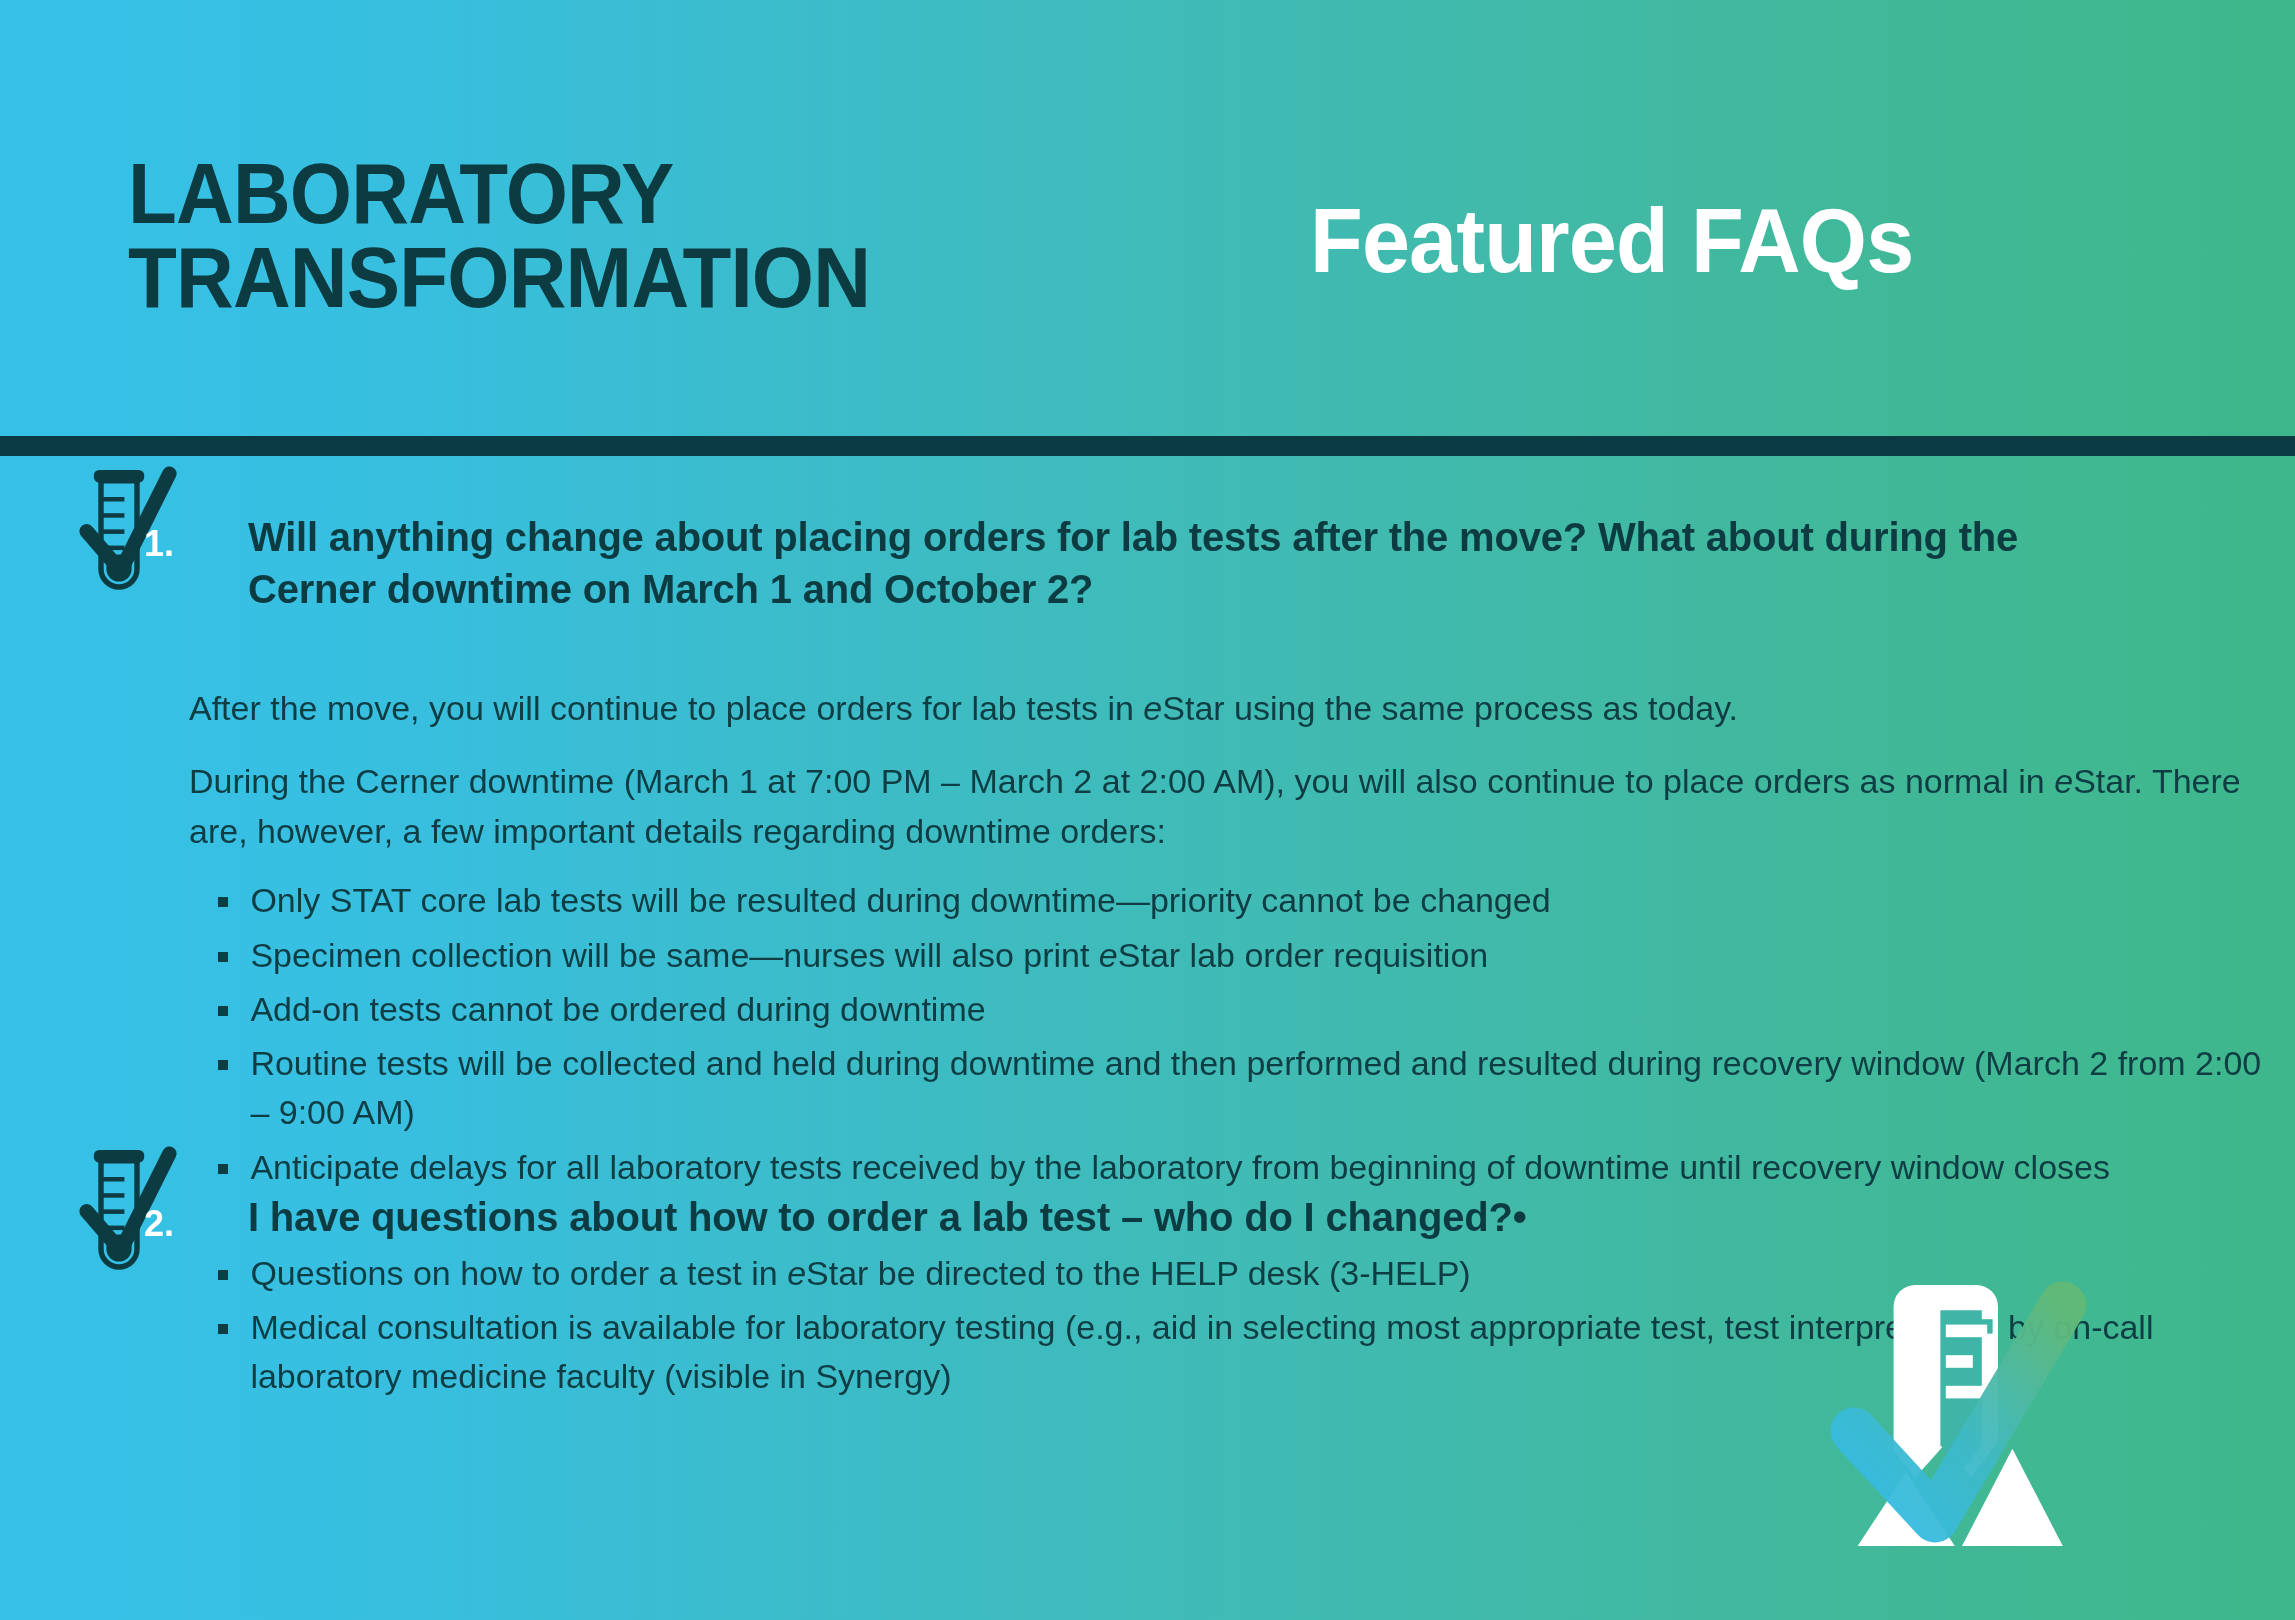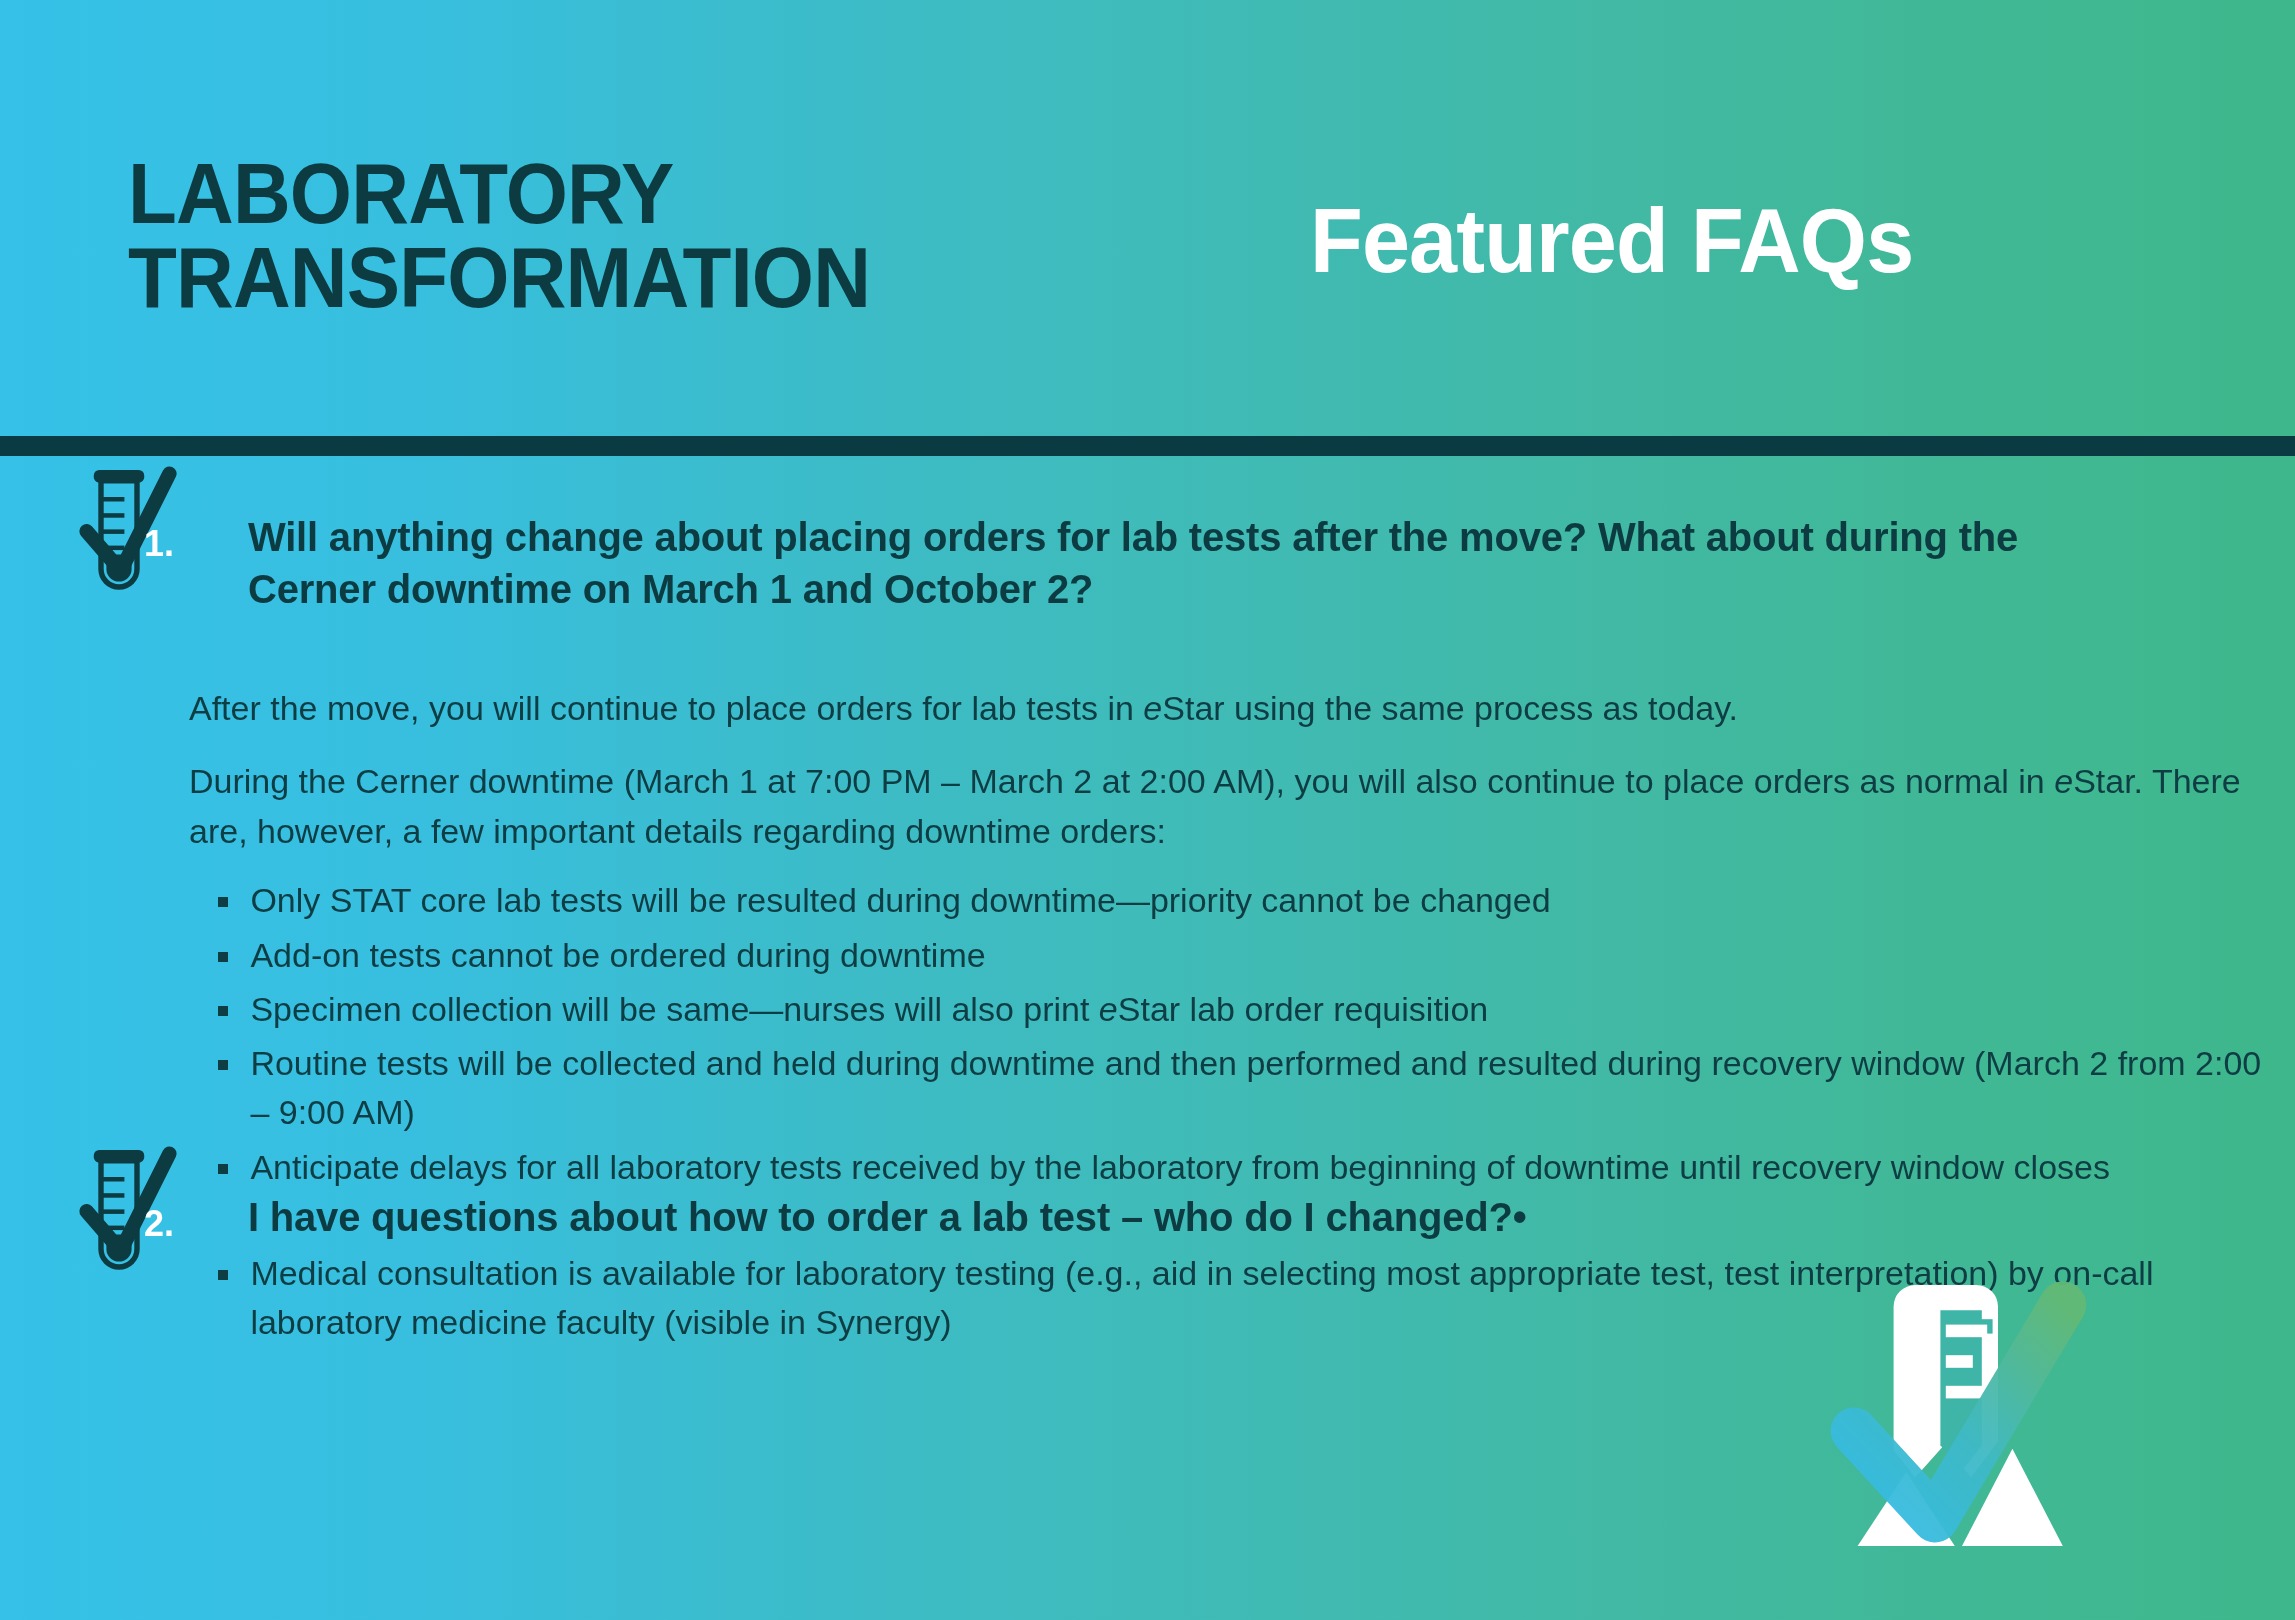--- a/index.html
+++ b/index.html
@@ -199,24 +199,24 @@
         <span>After the move, you will continue to place orders for lab tests in <span class="it">e</span>Star using the same process as today.</span>
       </p>
       <p class="para tight">
         <span>During the Cerner downtime (March 1 at 7:00 PM – March 2 at 2:00 AM), you will also continue to place orders as normal in <span class="it">e</span>Star. There are, however, a few important details regarding downtime orders:</span>
       </p>
       <ul class="bullets">
         <li>
           <span>Only STAT core lab tests will be resulted during downtime—priority cannot be changed</span>
         </li>
         <li>
+          <span>Specimen collection will be same—nurses will also print <span class="it">e</span>Star lab order requisition</span>
+        </li>
+        <li>
           <span>Add-on tests cannot be ordered during downtime</span>
-        </li>
-        <li>
-          <span>Specimen collection will be same—nurses will also print <span class="it">e</span>Star lab order requisition</span>
         </li>
         <li>
           <span>Routine tests will be collected and held during downtime and then performed and resulted during recovery window (March 2 from 2:00 – 9:00 AM)</span>
         </li>
         <li>
           <span>Anticipate delays for all laboratory tests received by the laboratory from beginning of downtime until recovery window closes</span>
         </li>
       </ul>
     </div>
   </div>
@@ -238,20 +238,23 @@
 
     <div class="faq-num">2.</div>
 
     <div class="faq-question">
       <span>I have questions about how to order a lab test – who do I changed?</span><span class="trailing-dot">•</span>
     </div>
 
     <div class="faq-body">
       <ul class="bullets">
         <li>
+          <span>Questions on how to order a test in <span class="it">e</span>Star be directed to the HELP desk (3-HELP)</span>
+        </li>
+        <li>
           <span>Medical consultation is available for laboratory testing (e.g., aid in selecting most appropriate test, test interpretation) by on-call laboratory medicine faculty (visible in Synergy)</span>
         </li>
       </ul>
     </div>
   </div>
 
   <div class="watermark">
     <svg viewBox="0 0 380 390" width="342" height="351" aria-hidden="true">
       <defs>
         <linearGradient id="checkGrad" x1="0" y1="1" x2="1" y2="0">

